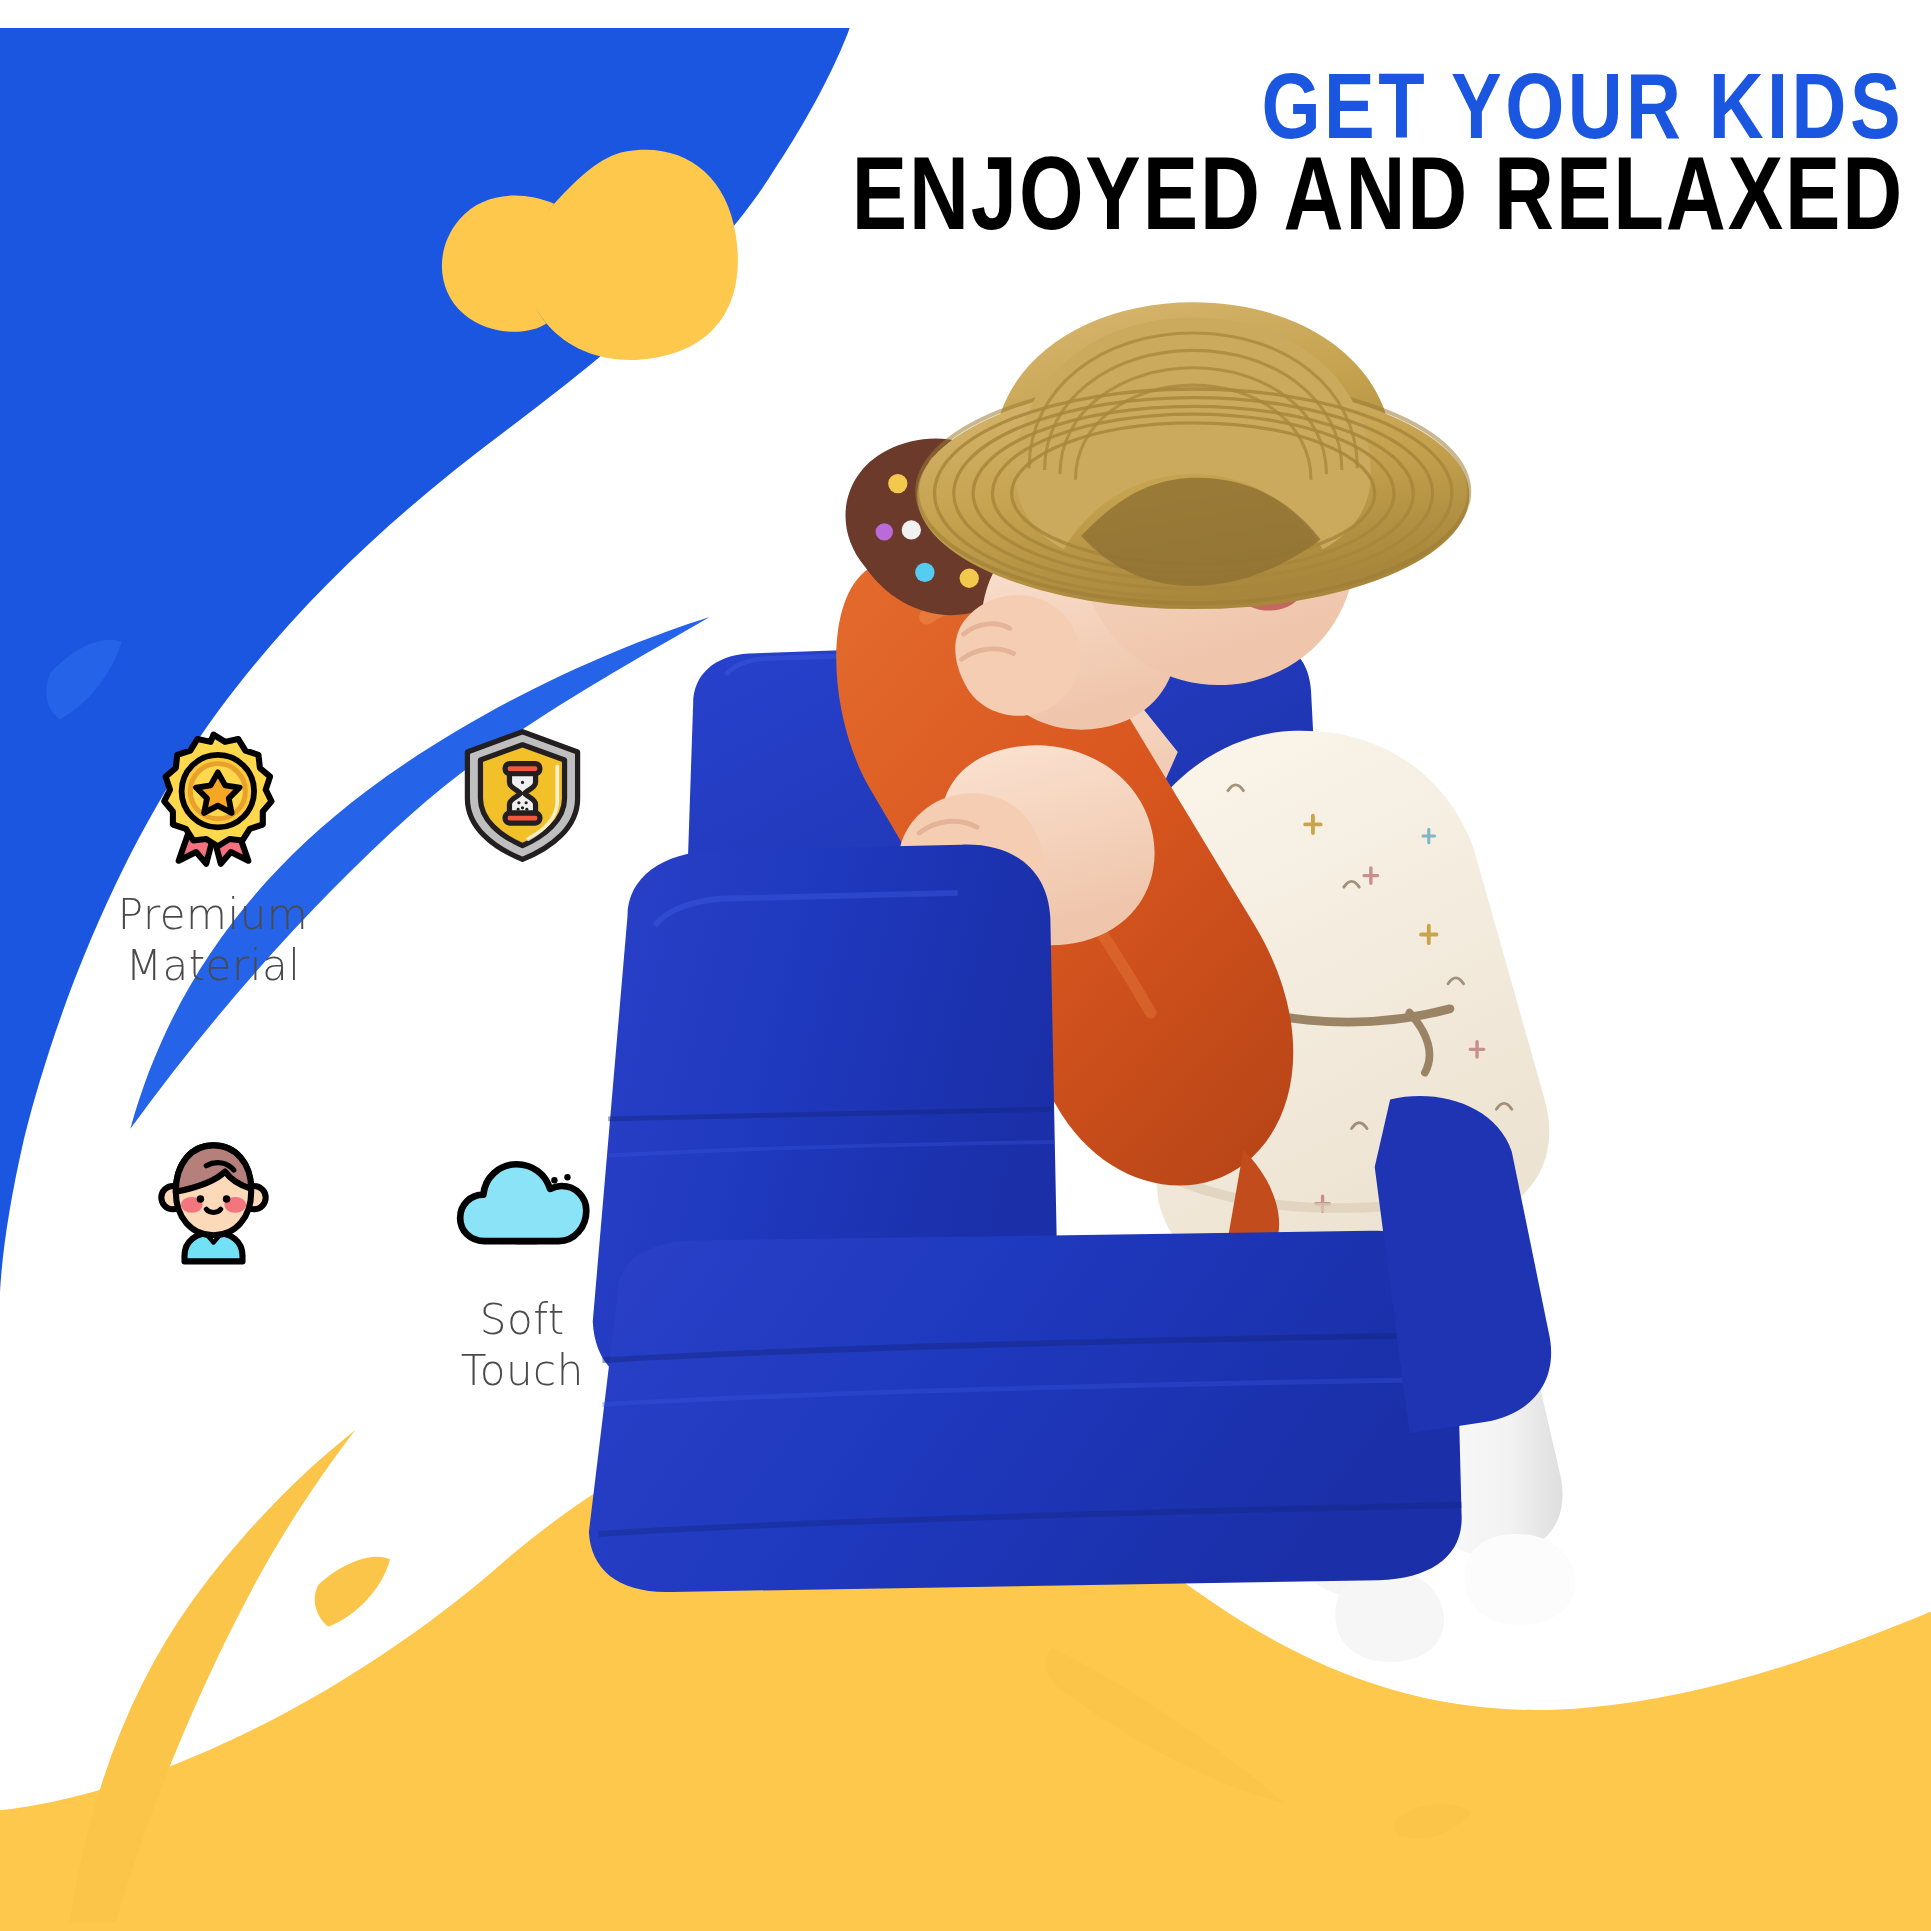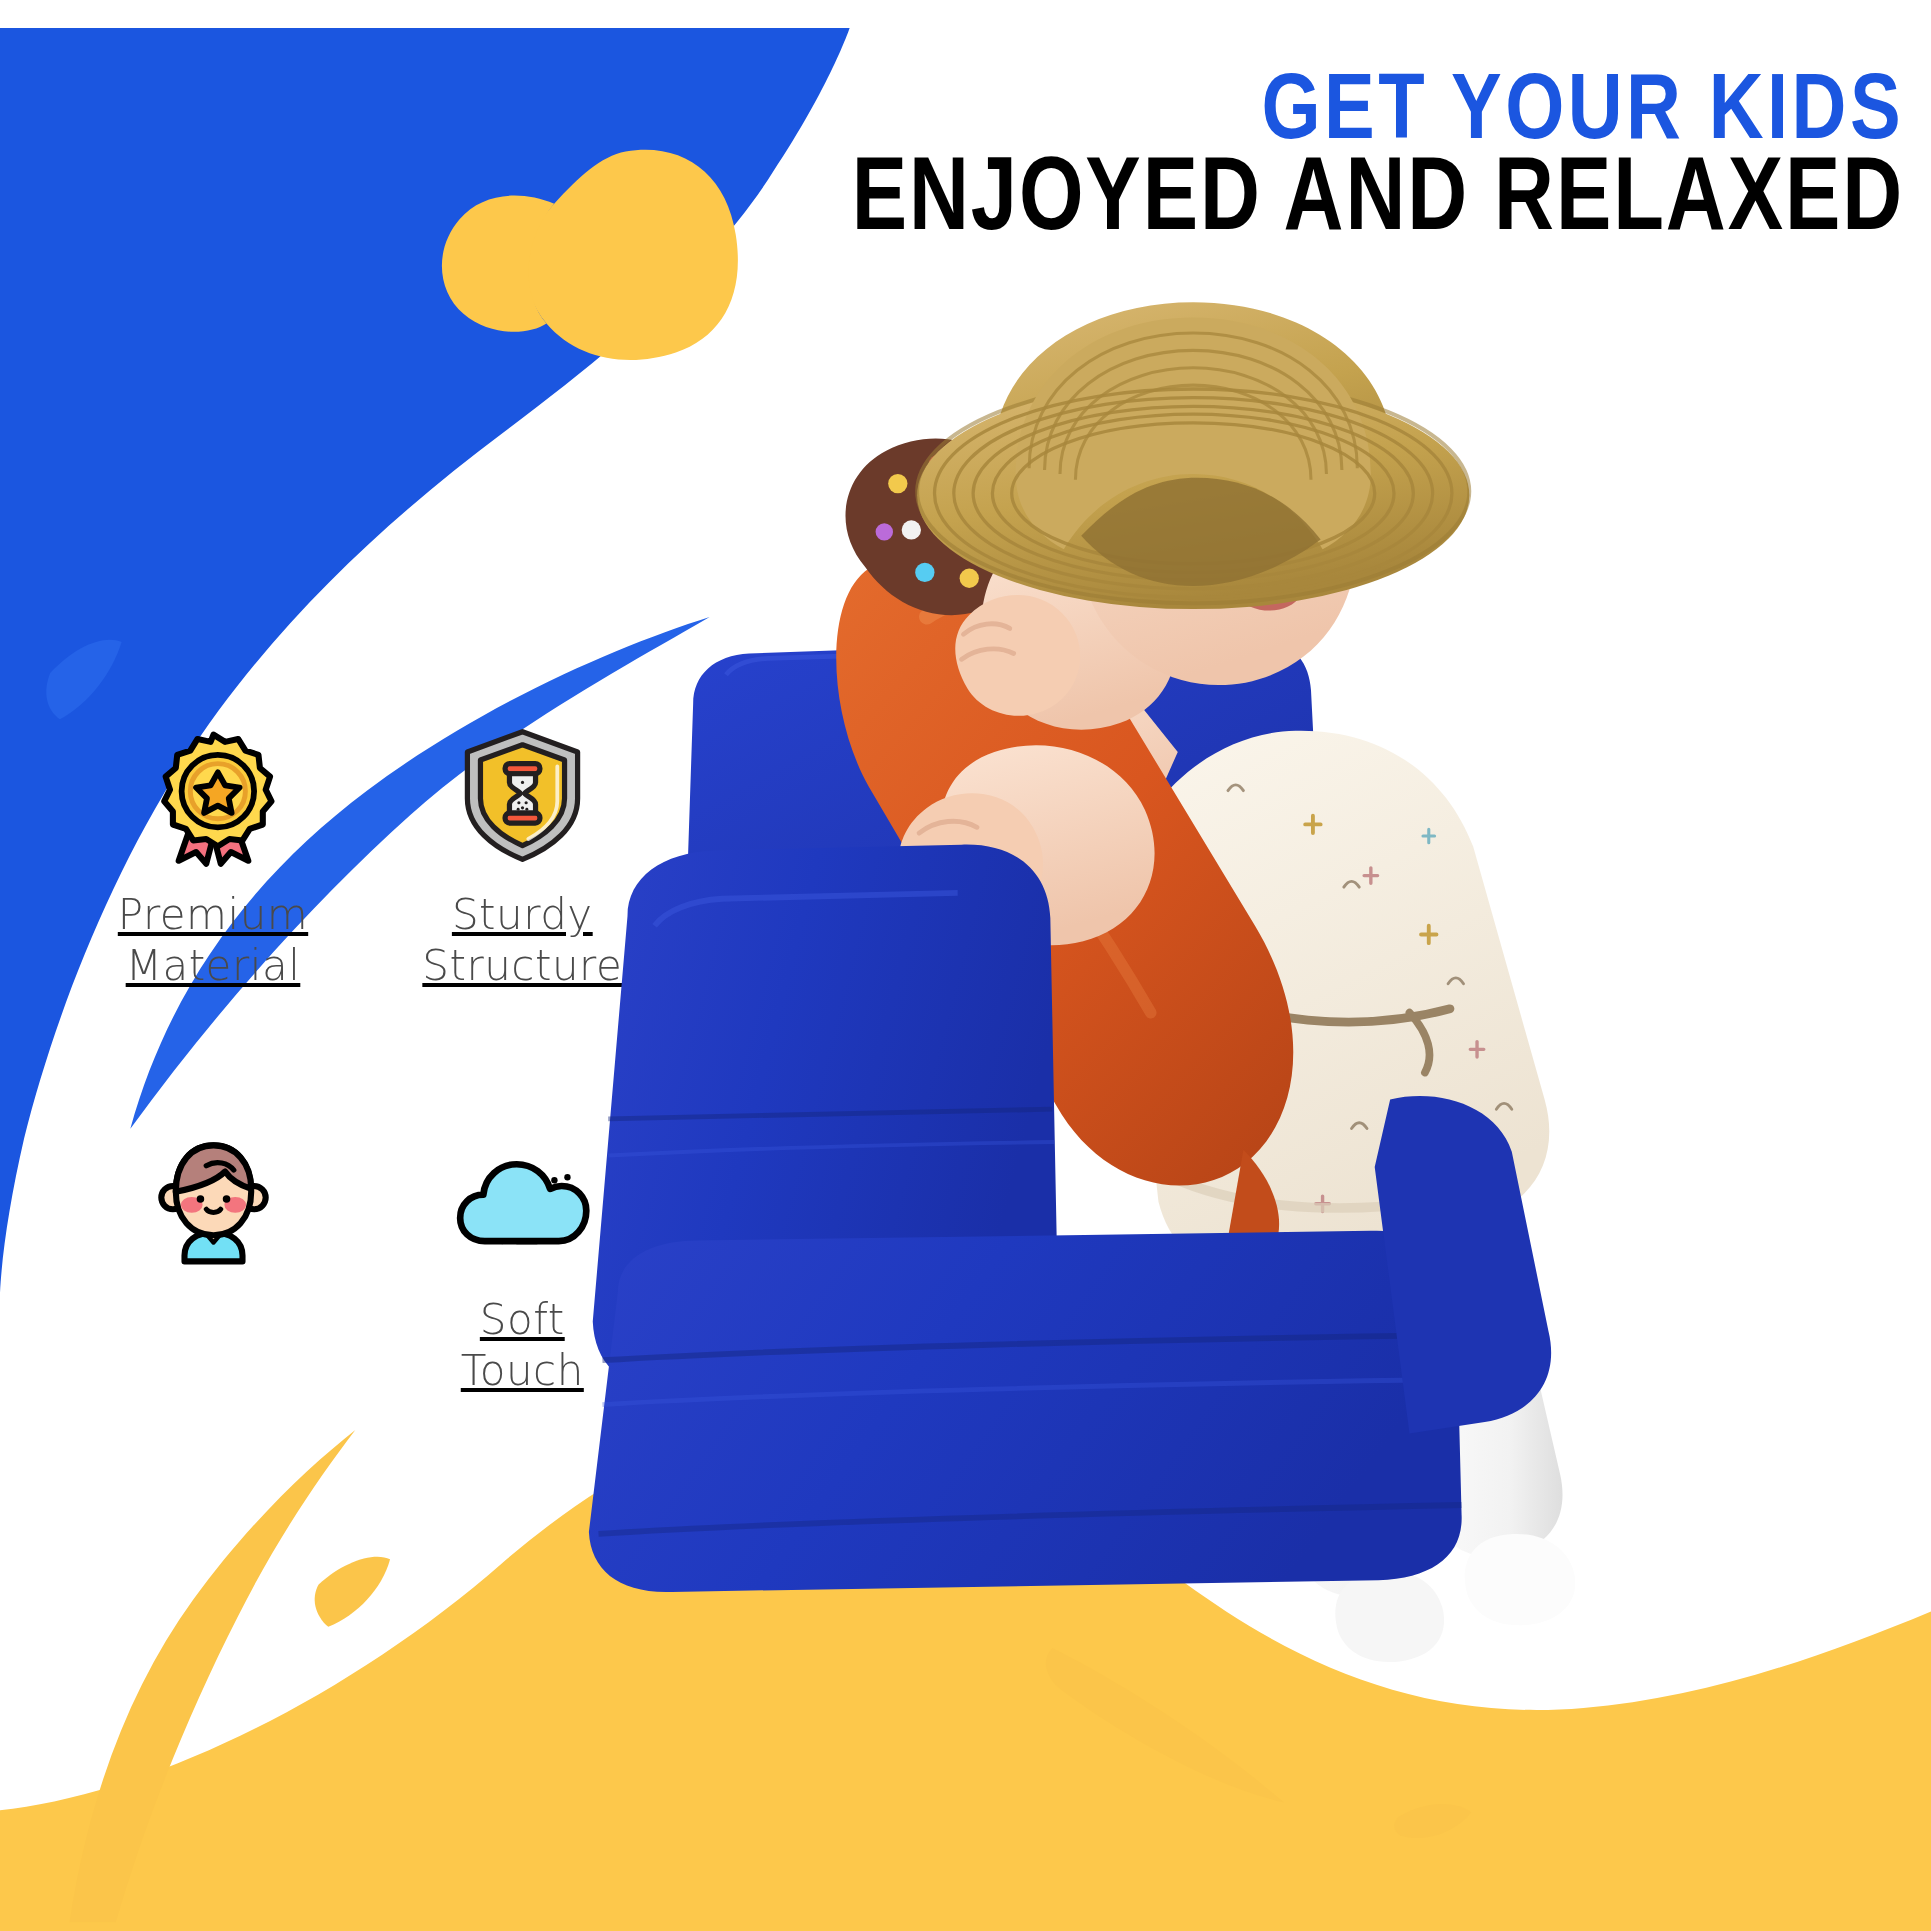--- a/index.html
+++ b/index.html
@@ -55,21 +55,20 @@
     grid-template-columns:290px 290px;
     grid-template-rows:241px 241px;
     column-gap:19.3px;
     row-gap:164px;
   }
   .feature{
     display:flex;
     flex-direction:column;
     align-items:center;
     justify-content:flex-start;
-    text-decoration:underline;
   }
   .feature .ico{
     width:145px;height:145px;
     display:flex;align-items:center;justify-content:center;
   }
   .feature .ico svg{display:block;}
   .feature .lbl{
     margin-top:21px;
     font-family:"DejaVu Sans", sans-serif;
     font-weight:300;
@@ -153,22 +152,20 @@
               <circle cx="50" cy="41" r="1.1"></circle>
               <circle cx="47.5" cy="55" r="1.1"></circle>
               <circle cx="52.5" cy="55" r="1.1"></circle>
               <circle cx="50" cy="58.5" r="1.1"></circle>
               <circle cx="47" cy="59.5" r="1"></circle>
               <circle cx="53" cy="59.5" r="1"></circle>
             </g>
           </g>
         </svg>
       </span>
-      <span class="lbl">Sturdy
-Structure</span>
     </div>
 
     <div class="feature">
       <span class="ico">
         <svg width="145" height="145" viewBox="0 0 100 100" xmlns="http://www.w3.org/2000/svg">
           <g stroke="#000" stroke-width="4.2" stroke-linejoin="round" stroke-linecap="round">
 
             <circle cx="22" cy="48" r="8" fill="#FCD9B8"></circle>
             <circle cx="78" cy="48" r="8" fill="#FCD9B8"></circle>
 

